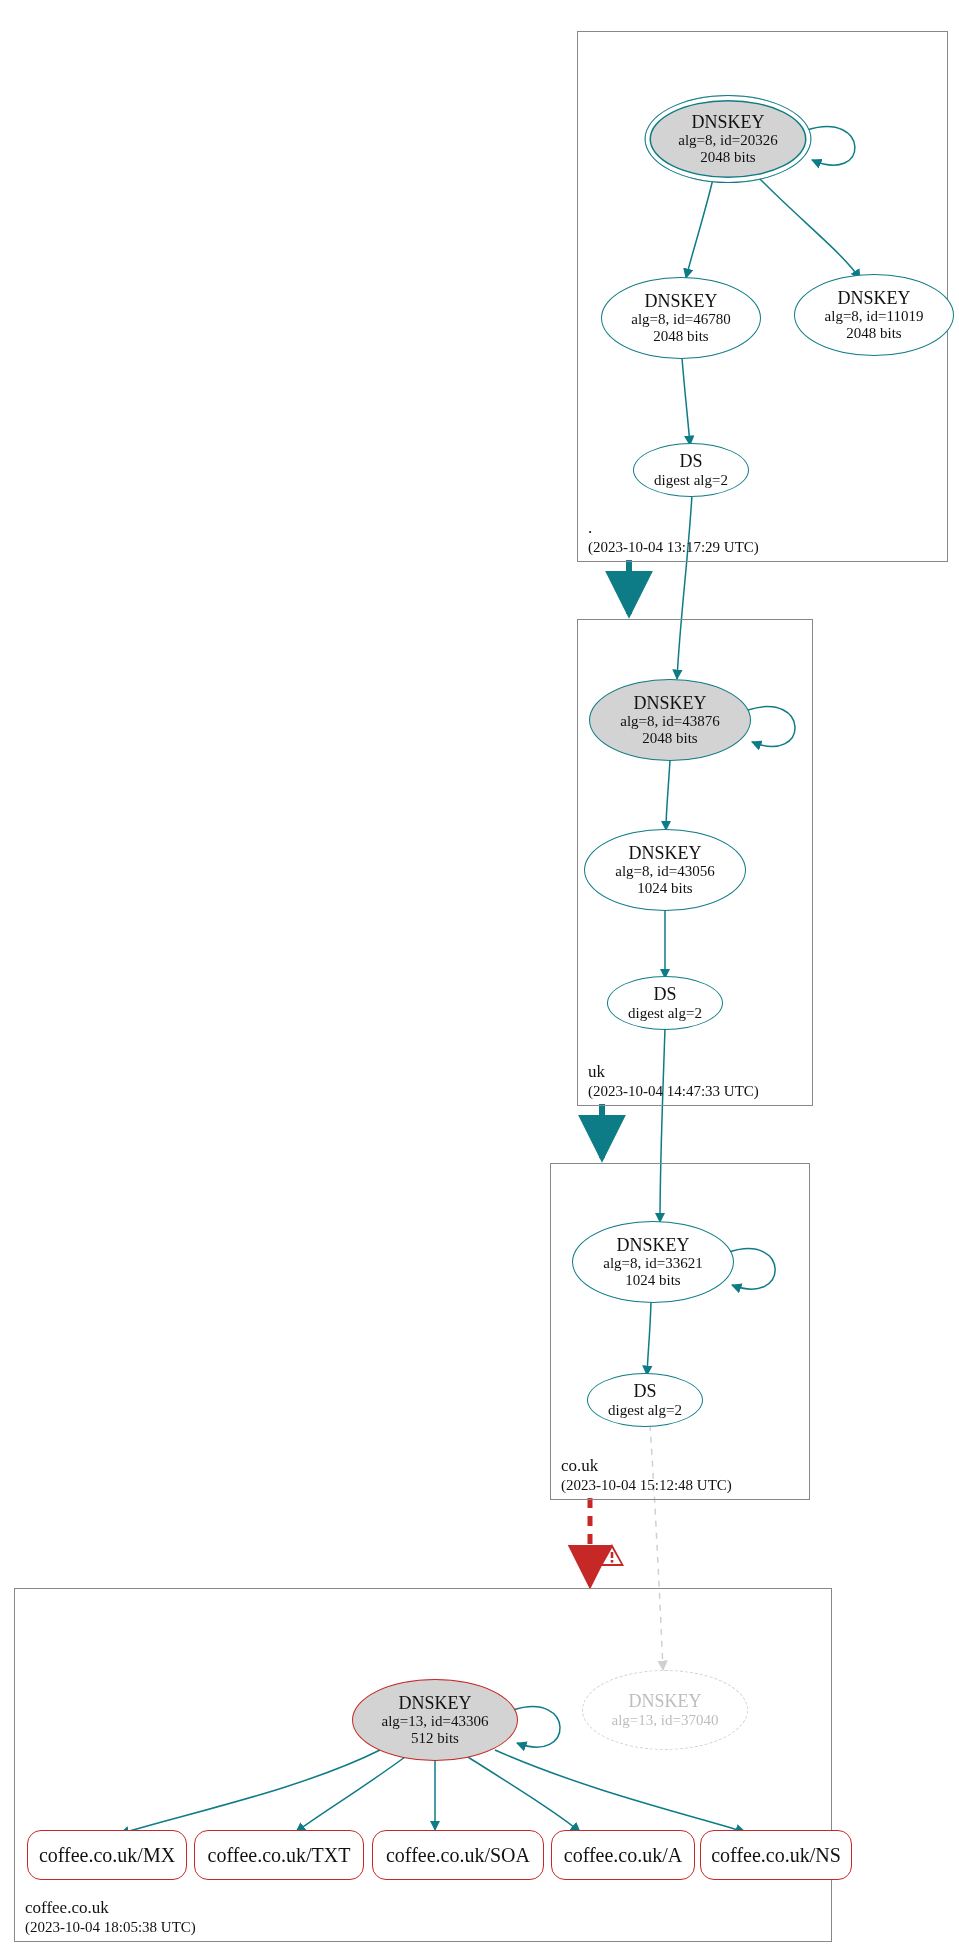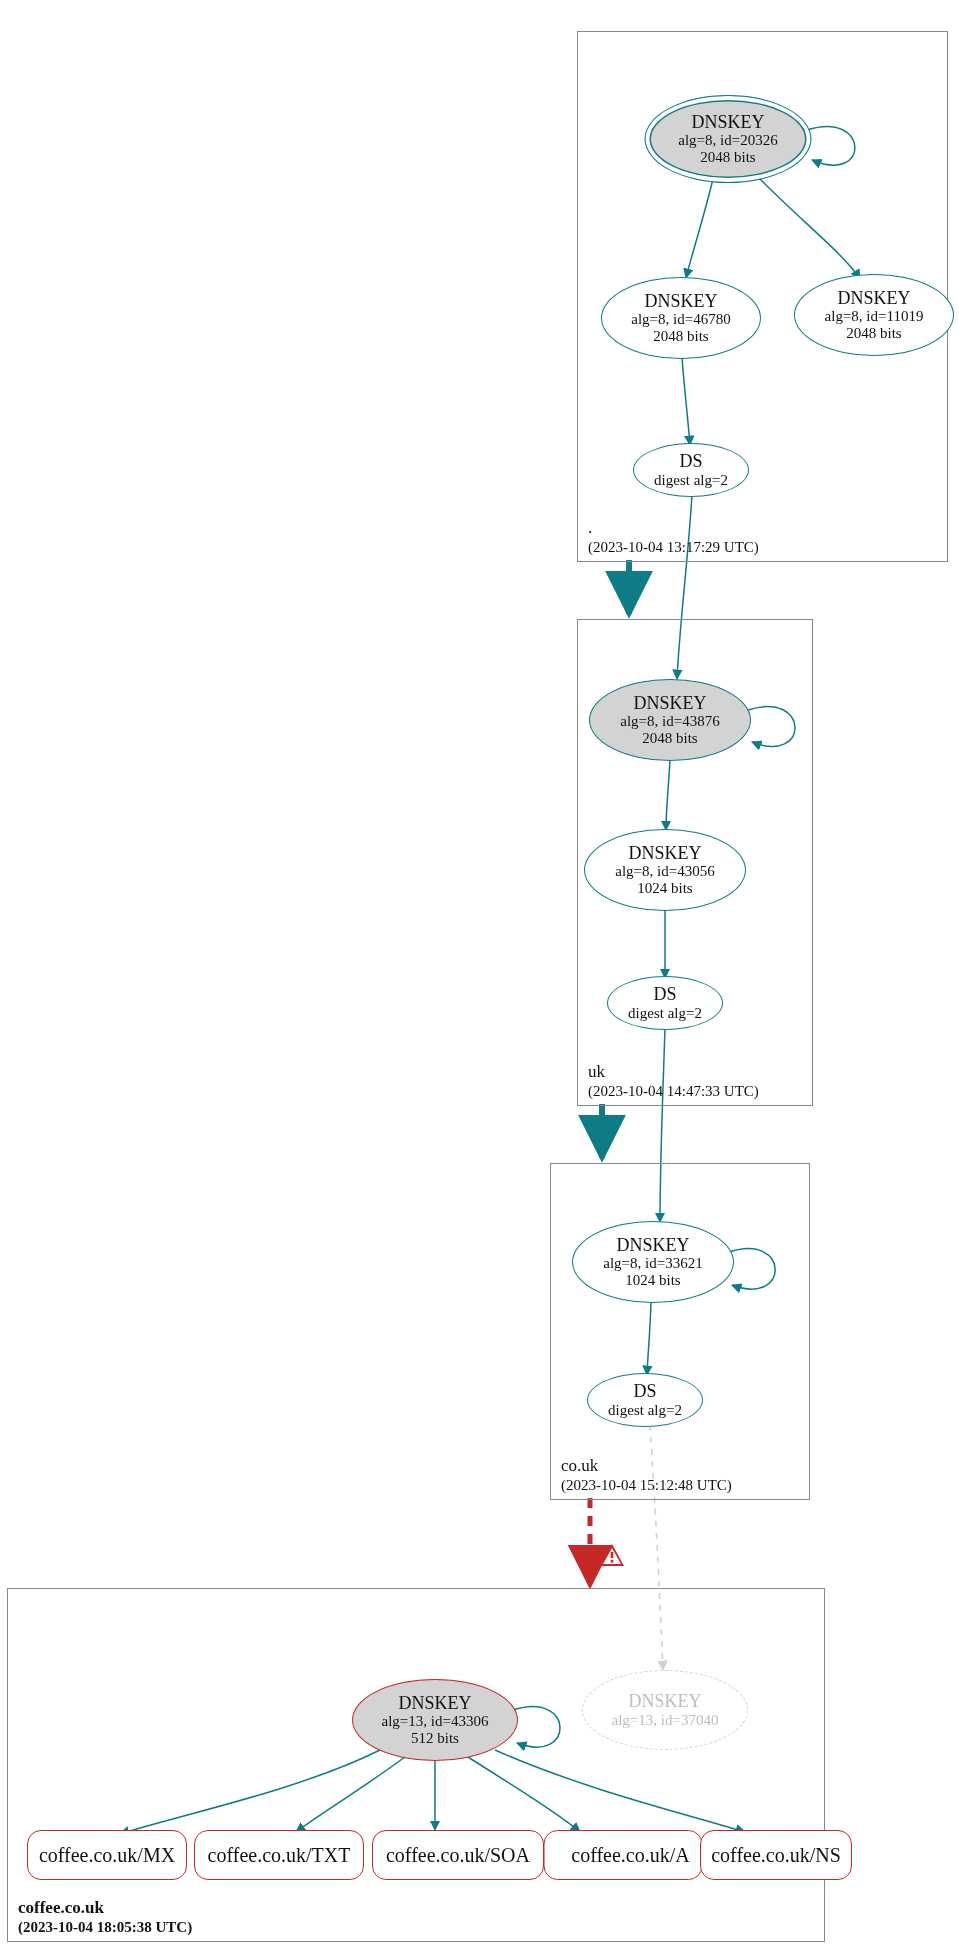--- a/index.html
+++ b/index.html
@@ -149,21 +149,21 @@
     </div>
   </div>
 
   <div class="zone" style="left:550px; top:1163px; width:237px; height:335px;padding-left:21px;">
     <div class="zone-label">
       <span class="zname">co.uk</span>
       <span class="zts">(2023-10-04 15:12:48 UTC)</span>
     </div>
   </div>
 
-  <div class="zone" style="left:7px; top:1588px; width:816px; height:352px;font-weight:bold;">
+  <div class="zone" style="left:14px; top:1588px; width:816px; height:352px;">
     <div class="zone-label">
       <span class="zname">coffee.co.uk</span>
       <span class="zts">(2023-10-04 18:05:38 UTC)</span>
     </div>
   </div>
 
   <div class="node ellipse stroke-teal2 fill-gray" style="left:728px; top:139px; width:165px; height:86px;">
     <span class="line1">DNSKEY</span>
     <span class="line2">alg=8, id=20326</span>
     <span class="line3">2048 bits</span>
@@ -227,21 +227,21 @@
 
   <div class="node rrect stroke-red fill-white" style="left:107px; top:1855px; width:158px; height:48px;">
     <span class="line1b">coffee.co.uk/MX</span>
   </div>
   <div class="node rrect stroke-red fill-white" style="left:279px; top:1855px; width:168px; height:48px;align-items:center;">
     <span class="line1b">coffee.co.uk/TXT</span>
   </div>
   <div class="node rrect stroke-red fill-white" style="left:458px; top:1855px; width:170px; height:48px;">
     <span class="line1b">coffee.co.uk/SOA</span>
   </div>
-  <div class="node rrect stroke-red fill-white" style="left:623px; top:1855px; width:142px; height:48px;padding-left:15px;">
+  <div class="node rrect stroke-red fill-white" style="left:623px; top:1855px; width:142px; height:48px;">
     <span class="line1b">coffee.co.uk/A</span>
   </div>
   <div class="node rrect stroke-red fill-white" style="left:776px; top:1855px; width:150px; height:48px;">
     <span class="line1b">coffee.co.uk/NS</span>
   </div>
 
   <div class="warn-icon" style="left:612px; top:1555px;">
     <svg width="26" height="24" viewBox="0 0 26 24">
       <path d="M13 1 L25 23 L1 23 Z" fill="#c62828"></path>
       <path d="M13 5 L22 21 L4 21 Z" fill="#fff"></path>

